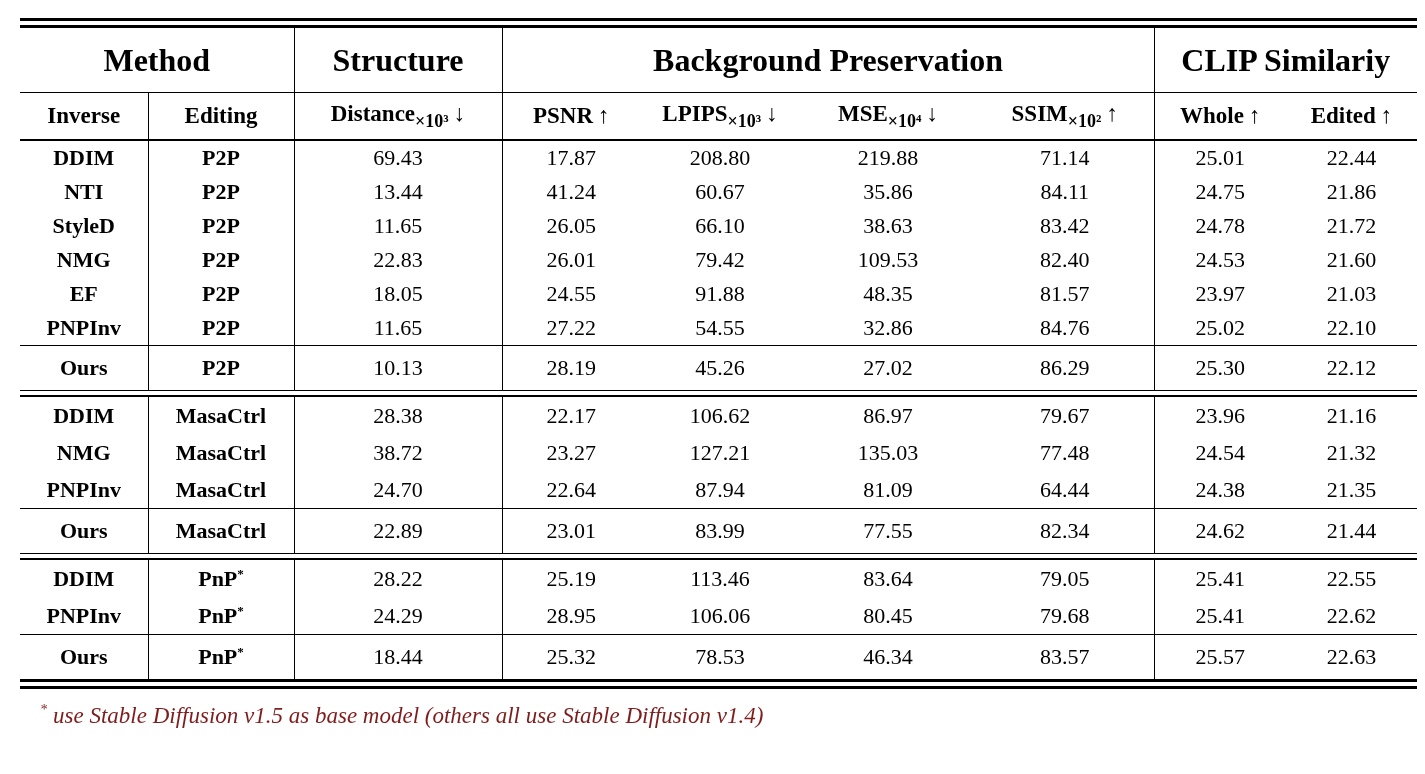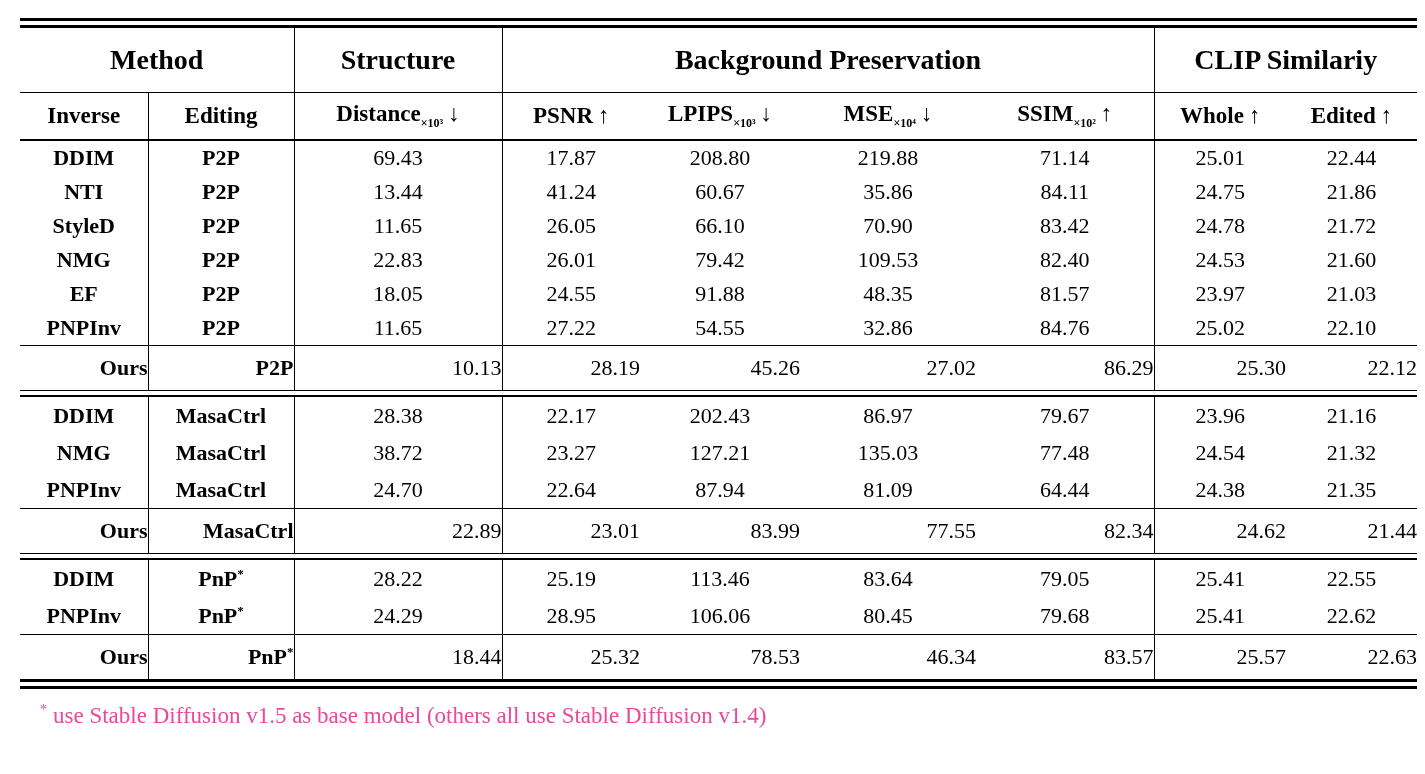--- a/index.html
+++ b/index.html
@@ -13,34 +13,34 @@
     border-collapse:collapse;table-layout:fixed;
     width:1397px;margin:18px 0 0 20px;
   }
   th,td{padding:0;margin:0;text-align:center;vertical-align:middle;font-weight:normal;}
   .bR{border-right:1.5px solid #000;}
   
   tr.rrow td{border:none;}
   .dblThick{height:4px;border-top:3px solid #000;border-bottom:3px solid #000;}
   .dbl{height:4px;border-top:1.5px solid #000;border-bottom:2.5px solid #000;}
   
-  tr.ghead th{font-size:28px;font-weight:bold;height:64px;border-bottom:1.5px solid #000;}
+  tr.ghead th{font-size:32px;font-weight:bold;height:64px;border-bottom:1.5px solid #000;}
   tr.shead th{font-size:23px;font-weight:bold;height:46px;border-bottom:2.5px solid #000;}
-  tr.shead sub{font-size:12px;}
+  tr.shead sub{font-size:18px;}
   .ar{margin-left:5px;}
   
   tr.dr td{font-size:22px;height:34px;}
   tr.b2 td{height:37px;}
-  tr.ours td{font-size:22px;height:44px;border-top:1.5px solid #000;text-align:right;}
+  tr.ours td{font-size:22px;height:44px;border-top:1.5px solid #000;}
   td.ci,td.ce{font-weight:bold;font-size:22px;}
   .b{font-weight:normal;}
   .u{text-underline-offset:4px;text-decoration-thickness:1.5px;}
   sup.star{font-size:13px;line-height:0;vertical-align:super;}
   
-  .footnote{margin:14px 0 0 40px;font-size:23px;color:#ec4899;}
+  .footnote{margin:14px 0 0 40px;font-size:23px;color:#7f1d1d;font-style:italic;}
   .footnote sup{font-size:14px;line-height:0;margin-right:6px;}
 </style>
 </head>
 <body>
 
 <div class="page">
 
 <table class="results">
   <colgroup>
     <col style="width:128px">
@@ -115,21 +115,21 @@
     <td class="bR">84.11</td>
     <td>24.75</td>
     <td>21.86</td>
   </tr>
   <tr class="dr">
     <td class="ci bR">StyleD</td>
     <td class="ce bR">P2P</td>
     <td class="bR u">11.65</td>
     <td>26.05</td>
     <td>66.10</td>
-    <td>70.90</td>
+    <td>38.63</td>
     <td class="bR">83.42</td>
     <td>24.78</td>
     <td>21.72</td>
   </tr>
   <tr class="dr">
     <td class="ci bR">NMG</td>
     <td class="ce bR">P2P</td>
     <td class="bR">22.83</td>
     <td>26.01</td>
     <td>79.42</td>
@@ -177,21 +177,21 @@
     <td colspan="9">
             <div class="dbl"></div>
           </td>
   </tr>
 
   <tr class="dr b2">
     <td class="ci bR">DDIM</td>
     <td class="ce bR">MasaCtrl</td>
     <td class="bR">28.38</td>
     <td>22.17</td>
-    <td>202.43</td>
+    <td>106.62</td>
     <td>86.97</td>
     <td class="bR">79.67</td>
     <td>23.96</td>
     <td>21.16</td>
   </tr>
   <tr class="dr b2">
     <td class="ci bR">NMG</td>
     <td class="ce bR">MasaCtrl</td>
     <td class="bR">38.72</td>
     <td>23.27</td>

